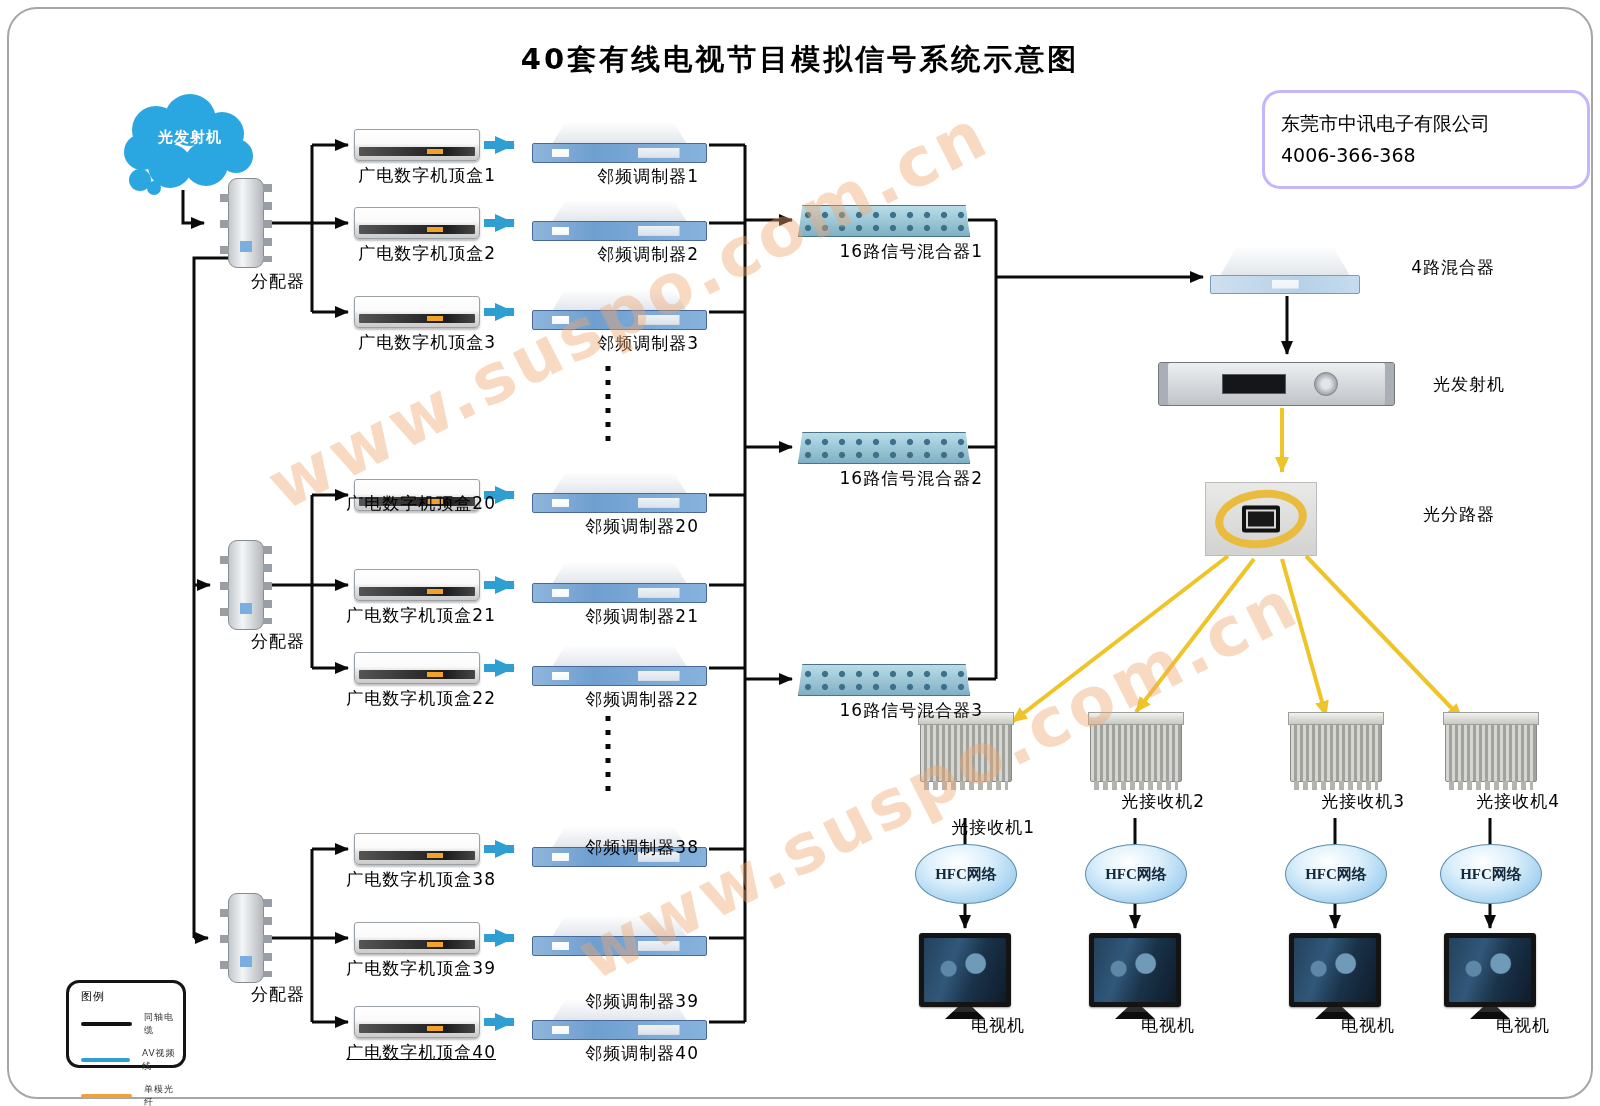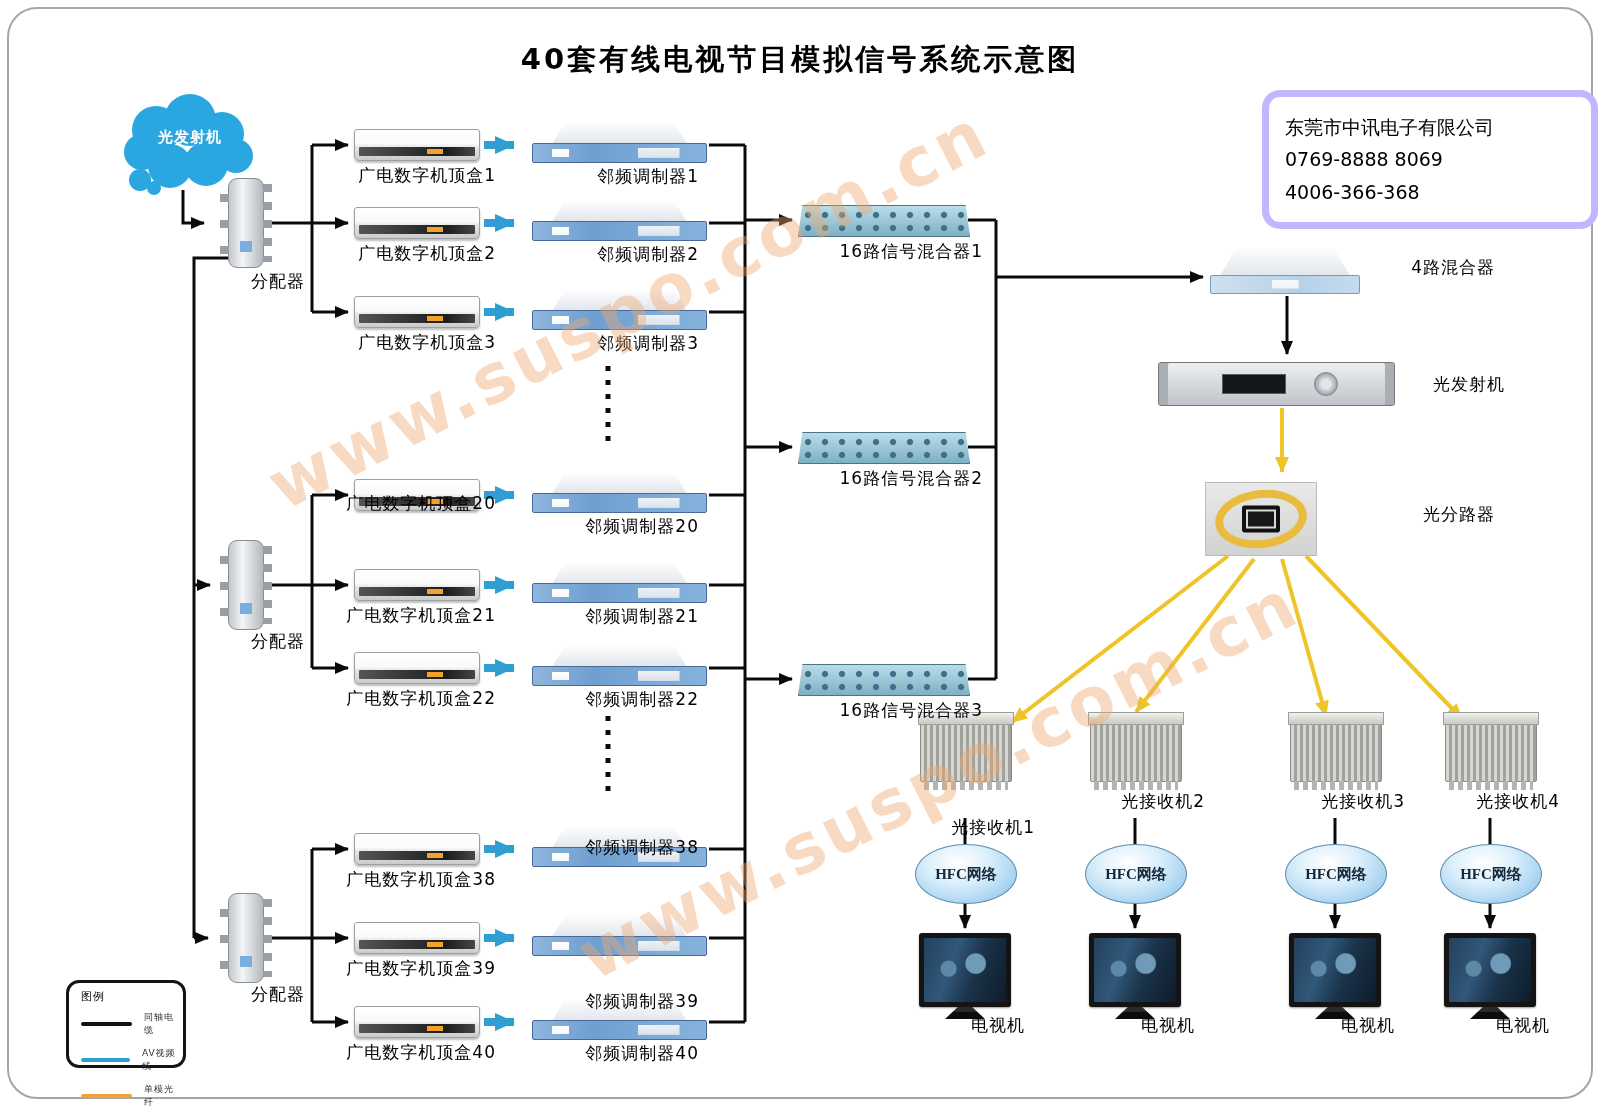--- a/index.html
+++ b/index.html
@@ -3,21 +3,21 @@
 <meta charset="utf-8">
 <style>
   html,body{margin:0;padding:0;background:#ffffff;}
   .page{position:relative;width:1600px;height:1106px;background:#ffffff;overflow:hidden;
         font-family:"DejaVu Sans","Liberation Sans",sans-serif;color:#000;}
   .frame{position:absolute;inset:7px;border:2px solid #a6a6a6;border-radius:30px;z-index:0;}
   .wires{position:absolute;left:0;top:0;z-index:1;}
   .title{position:absolute;left:360px;top:40px;width:880px;text-align:center;
          font-size:29px;font-weight:700;letter-spacing:3px;z-index:4;}
   .companybox{position:absolute;left:1262px;top:90px;width:290px;padding:14px 16px;
-         border:7px solid #c4b5fd;border-radius:18px;font-size:19px;line-height:1.7;z-index:4;background:#fff;}
+         border:3px solid #c4b5fd;border-radius:18px;font-size:19px;line-height:1.7;z-index:4;background:#fff;}
   .lbl{position:absolute;font-size:17px;line-height:1.15;text-align:right;white-space:nowrap;
        letter-spacing:1px;z-index:4;color:#000;}
   .dev{position:absolute;z-index:3;}
 
   
   .cloud-label{position:absolute;left:136px;top:128px;width:108px;text-align:center;
        color:#fff;font-weight:700;font-size:15px;z-index:4;letter-spacing:1px;}
 
   
   .dev-stb{width:124px;height:30px;border:1px solid #99a0a6;border-radius:3px 3px 5px 5px;
@@ -206,21 +206,20 @@
       <path d="M1228 556 L1012 722" marker-end="url(#my)"></path>
       <path d="M1254 559 L1136 712" marker-end="url(#my)"></path>
       <path d="M1282 559 L1326 716" marker-end="url(#my)"></path>
       <path d="M1306 556 L1462 719" marker-end="url(#my)"></path>
     </g>
   </svg>
 
   <div class="title">40套有线电视节目模拟信号系统示意图</div>
   <div class="companybox">
     <div>东莞市中讯电子有限公司</div>
-    <div>0769-8888 8069</div>
     <div>4006-366-368</div>
   </div>
 
   <svg class="dev" style="left:118px;top:92px;" width="140" height="104" viewBox="0 0 140 104">
     <g fill="#2aa7e0">
       <circle cx="38" cy="38" r="24"></circle>
         <circle cx="72" cy="28" r="26"></circle>
         <circle cx="104" cy="42" r="22"></circle>
       <circle cx="118" cy="64" r="17"></circle>
         <circle cx="88" cy="72" r="22"></circle>
@@ -249,21 +248,21 @@
   <div class="lbl" style="left:336px;top:494px;width:160px;">广电数字机顶盒20</div>
   <div class="dev dev-stb" style="left:354px;top:569px;"></div>
   <div class="lbl" style="left:336px;top:606px;width:160px;">广电数字机顶盒21</div>
   <div class="dev dev-stb" style="left:354px;top:652px;"></div>
   <div class="lbl" style="left:336px;top:689px;width:160px;">广电数字机顶盒22</div>
   <div class="dev dev-stb" style="left:354px;top:833px;"></div>
   <div class="lbl" style="left:336px;top:870px;width:160px;">广电数字机顶盒38</div>
   <div class="dev dev-stb" style="left:354px;top:922px;"></div>
   <div class="lbl" style="left:336px;top:959px;width:160px;">广电数字机顶盒39</div>
   <div class="dev dev-stb" style="left:354px;top:1006px;"></div>
-  <div class="lbl" style="left:336px;top:1043px;width:160px;">广电数字机顶盒40</div>
+  <div class="lbl" style="left:336px;top:1043px;width:160px;text-decoration:underline;">广电数字机顶盒40</div>
 
   <div class="dev dev-mod" style="left:532px;top:123px;"></div>
   <div class="lbl" style="left:539px;top:167px;width:160px;">邻频调制器1</div>
   <div class="dev dev-mod" style="left:532px;top:201px;"></div>
   <div class="lbl" style="left:539px;top:245px;width:160px;">邻频调制器2</div>
   <div class="dev dev-mod" style="left:532px;top:290px;"></div>
   <div class="lbl" style="left:539px;top:334px;width:160px;">邻频调制器3</div>
   <div class="dev dev-mod" style="left:532px;top:473px;"></div>
   <div class="lbl" style="left:539px;top:517px;width:160px;">邻频调制器20</div>
   <div class="dev dev-mod" style="left:532px;top:563px;"></div>

